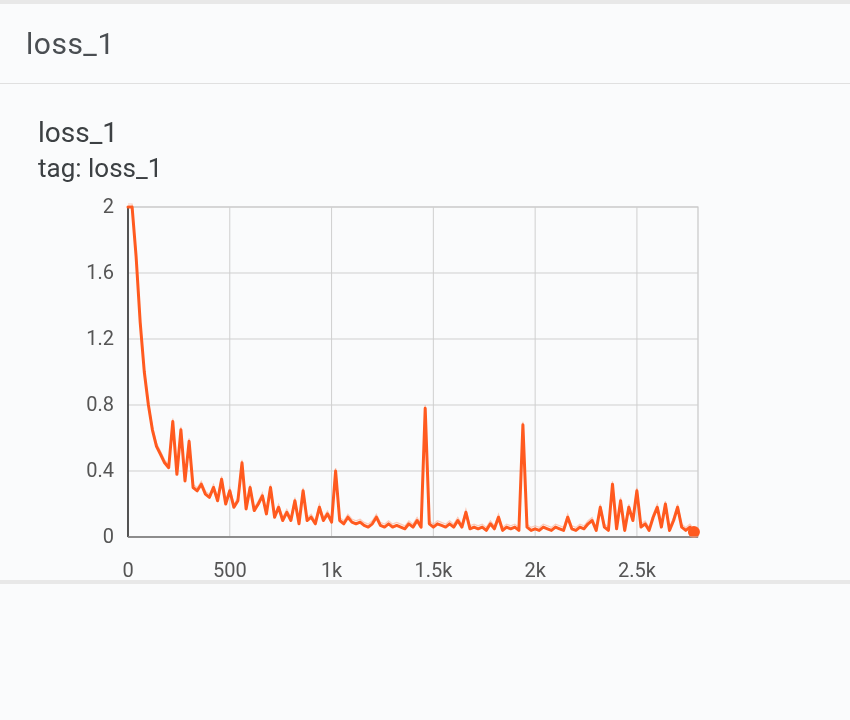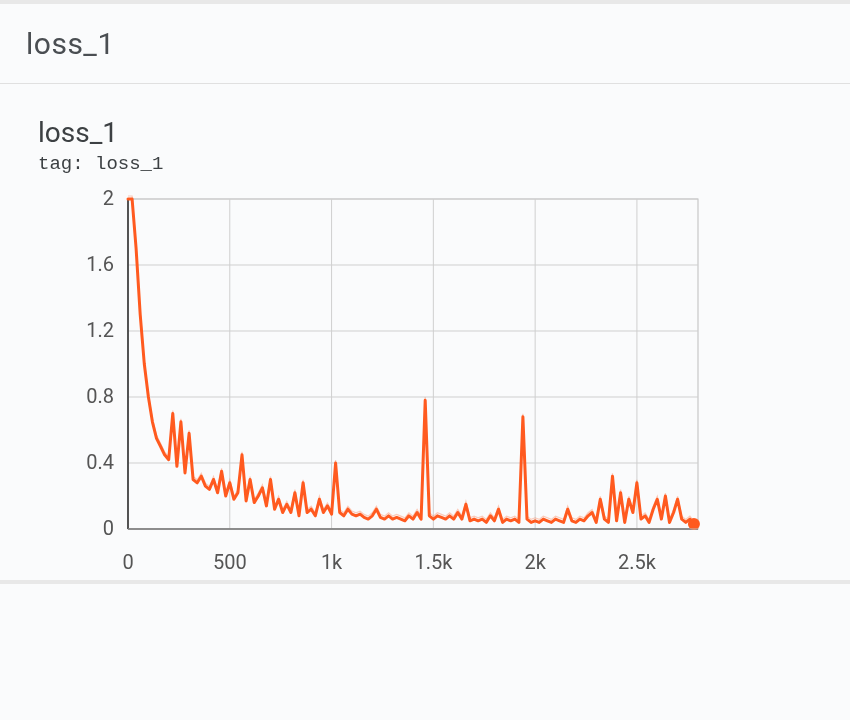--- a/index.html
+++ b/index.html
@@ -33,25 +33,24 @@
   .card{
     padding:32px 0 0 38px;
   }
   .card-title{
     font-size:28px;
     font-weight:400;
     color:#3c4043;
     margin:0;
   }
   .card-subtitle{
-    font-size:19px;
+    font-size:26px;
     font-weight:400;
     color:#3c4043;
     margin:4px 0 0 0;
-    font-family:Liberation Mono, monospace;
   }
   .chart-wrap{
     position:relative;
     margin:14px 0 0 0;
     width:700px;
     height:400px;
   }
   .chart-svg{
     display:block;
   }

